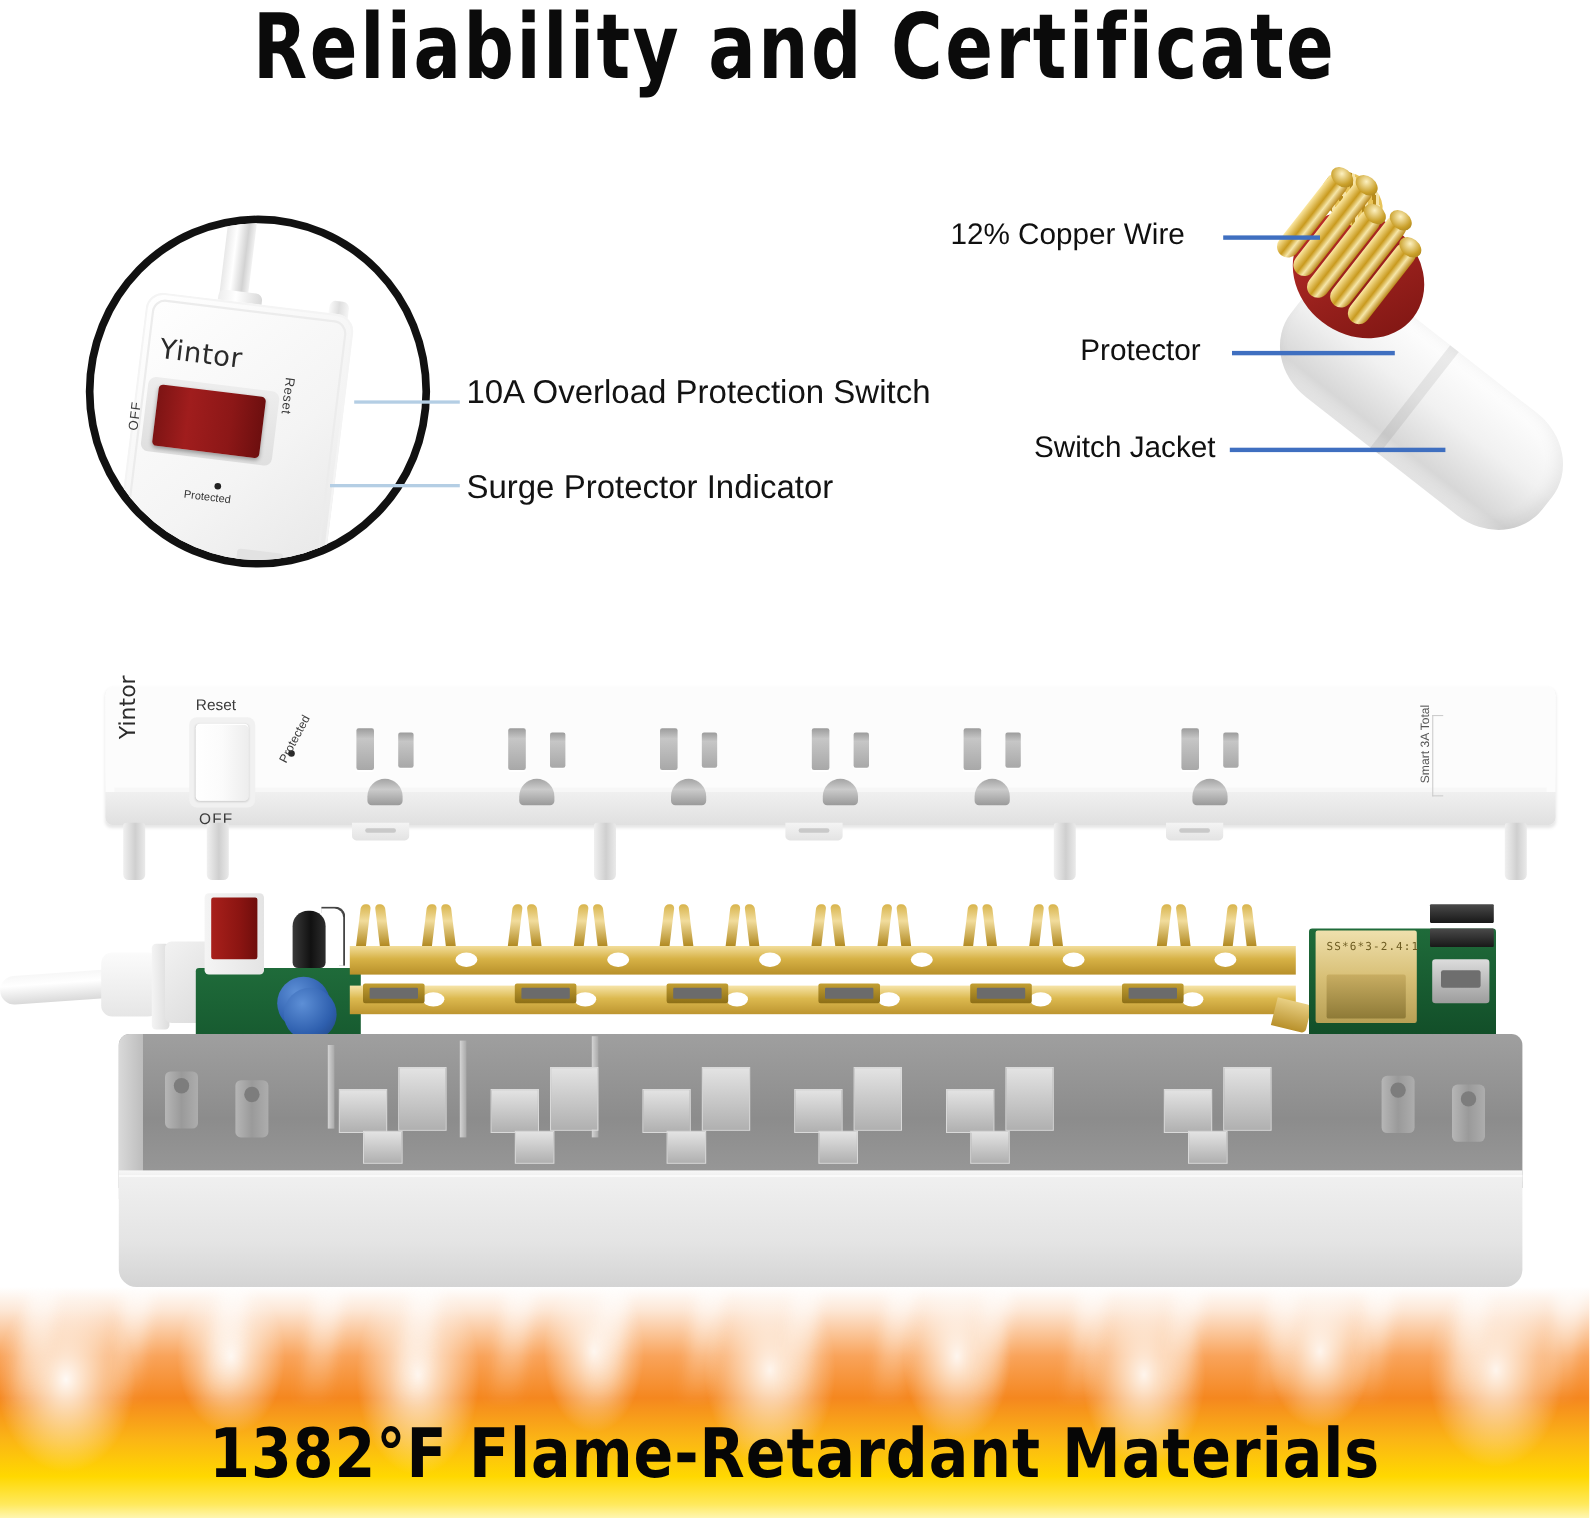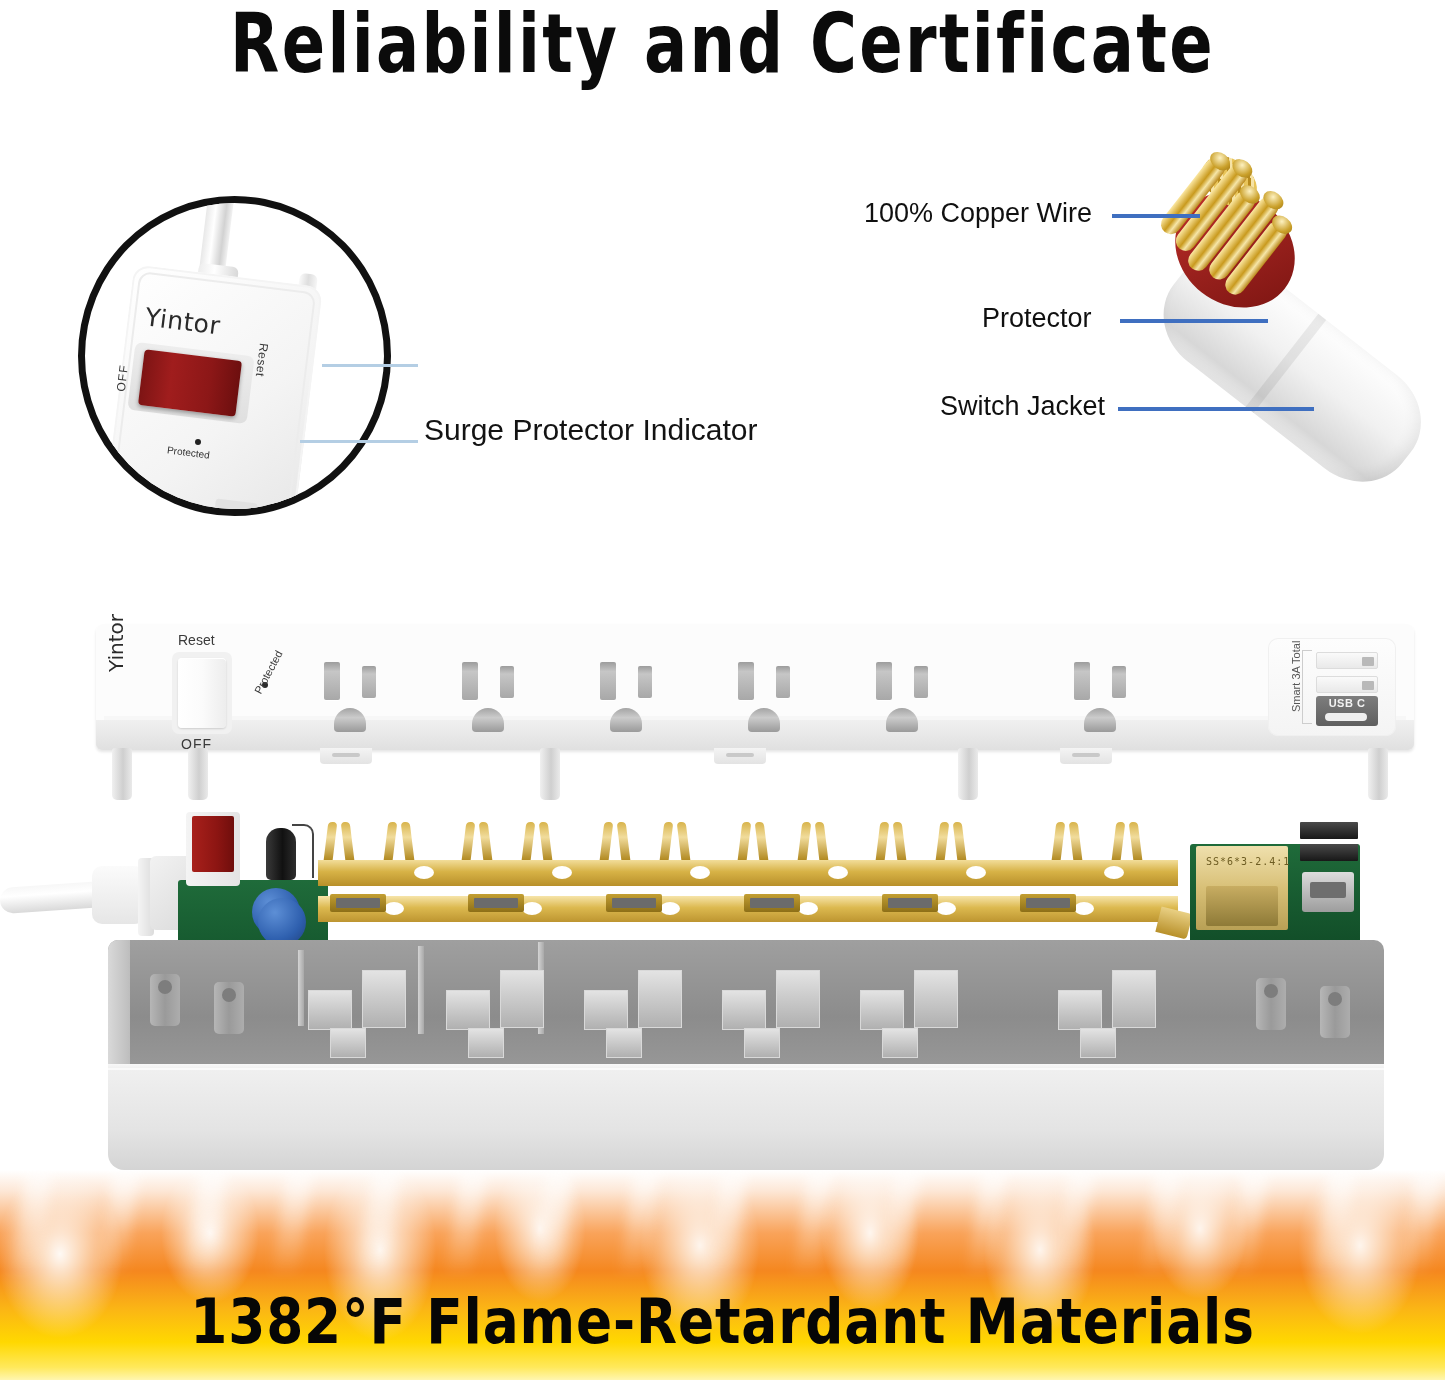--- a/index.html
+++ b/index.html
@@ -540,44 +540,45 @@
     <div class="mag-switch-well"></div>
     <div class="mag-switch"></div>
     <div class="mag-off">OFF</div>
     <div class="mag-reset">Reset</div>
     <div class="mag-led"></div>
     <div class="mag-protected">Protected</div>
     <div class="mag-foot"></div>
   </div>
 
   <div class="lead-line" style="left:322px; top:364px; width:96px;"></div>
+  <div class="callout-h" style="left:424px; top:340px;">10A Overload Protection Switch</div>
 
   <div class="lead-line" style="left:300px; top:440px; width:118px;"></div>
-  <div class="callout-h" style="left:424px; top:413px;">Surge Protector Indicator</div>
+  <div class="callout-h" style="left:424px; top:427px;">Surge Protector Indicator</div>
 
   <div class="cable-wrap">
     <div class="jacket"></div>
     <div class="jacket-ring"></div>
     <div class="core-red"></div>
     <div class="strand-bundle"></div>
     <div class="strand-group">
       <div class="strand" style="left:4px;  top:22px; height:92px;"></div>
       <div class="strand" style="left:26px; top:14px; height:104px;"></div>
       <div class="strand" style="left:48px; top:30px; height:96px;"></div>
       <div class="strand" style="left:70px; top:20px; height:100px;"></div>
       <div class="strand" style="left:92px; top:34px; height:88px;"></div>
       <div class="strand-cap" style="left:3px;  top:16px;"></div>
       <div class="strand-cap" style="left:25px; top:8px;"></div>
       <div class="strand-cap" style="left:47px; top:24px;"></div>
       <div class="strand-cap" style="left:69px; top:14px;"></div>
       <div class="strand-cap" style="left:91px; top:28px;"></div>
     </div>
   </div>
 
-  <div class="cable-label" style="left:864px; top:198px;">100% Copper Wire</div>
+  <div class="cable-label" style="left:864px; top:198px;">12% Copper Wire</div>
   <div class="cable-lead" style="left:1112px; top:214px; width:88px;"></div>
 
   <div class="cable-label" style="left:982px; top:303px;">Protector</div>
   <div class="cable-lead" style="left:1120px; top:319px; width:148px;"></div>
 
   <div class="cable-label" style="left:940px; top:391px;">Switch Jacket</div>
   <div class="cable-lead" style="left:1118px; top:407px; width:196px;"></div>
 
   <div class="strip-top">
     <div class="strip-top-face"></div>
@@ -617,32 +618,20 @@
     <span class="slot-l"></span>
     <span class="slot-r"></span>
     <span class="gnd"></span>
   </div>
   <div class="outlet" style="left:1068px; top:662px;">
     <span class="slot-l"></span>
     <span class="slot-r"></span>
     <span class="gnd"></span>
   </div>
 
-  <div class="usb-block">
-    <div class="usb-a" style="left:48px; top:14px;">
-        <i></i>
-      </div>
-    <div class="usb-a" style="left:48px; top:38px;">
-        <i></i>
-      </div>
-    <div class="usb-c">
-      <span class="usb-c-label">USB C</span>
-      <span class="usb-c-slot"></span>
-    </div>
-  </div>
   <div class="usb-bracket"></div>
   <div class="usb-smart">Smart 3A Total</div>
 
   <div class="cover-post" style="left:112px; top:748px;"></div>
   <div class="cover-post" style="left:188px; top:748px;"></div>
   <div class="cover-post" style="left:540px; top:748px;"></div>
   <div class="cover-post" style="left:958px; top:748px;"></div>
   <div class="cover-post" style="left:1368px; top:748px;"></div>
   <div class="cover-tab" style="left:320px; top:748px;">
       <i></i>

